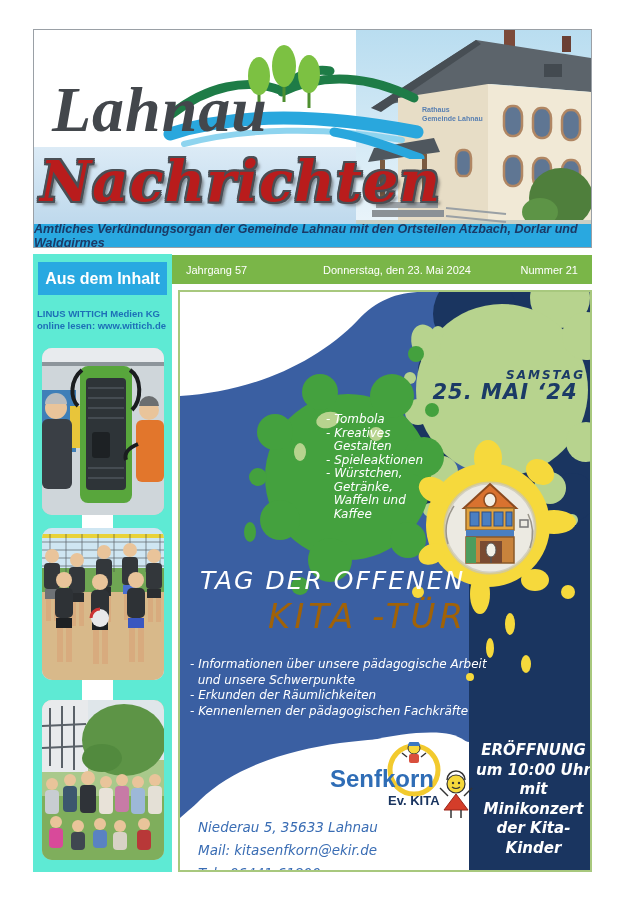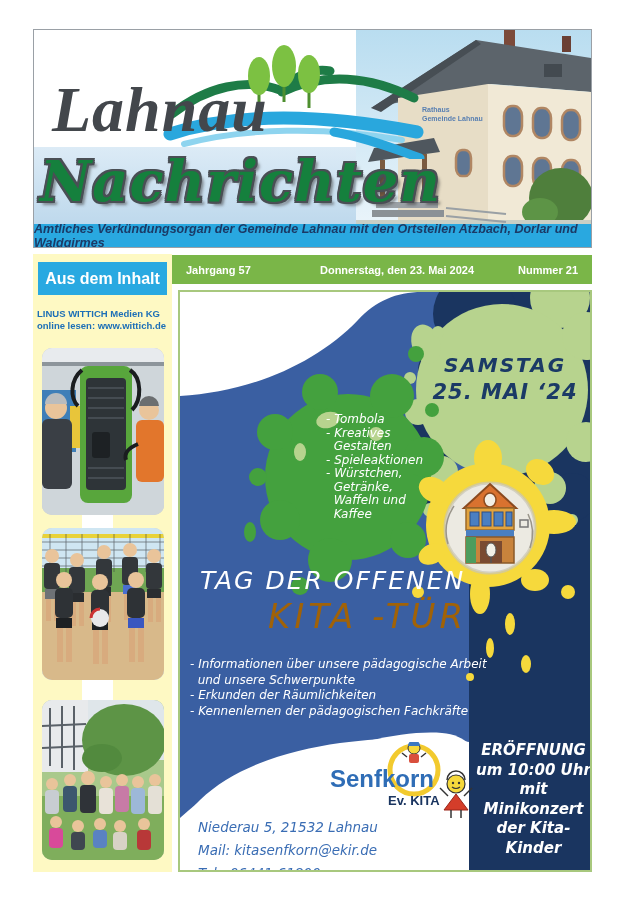--- a/index.html
+++ b/index.html
@@ -10,54 +10,54 @@
   
   .masthead{left:33px;top:29px;width:559px;height:219px;border:1px solid #9aa0a6;
             background:#fff;overflow:hidden;box-sizing:border-box;}
   .mh-band{left:0;top:117px;width:332px;height:80px;
            background:linear-gradient(#dcebf6,#bdd8ec);}
   .mh-photo{right:0;top:0;width:235px;height:197px;}
   .mh-logo{left:128px;top:4px;width:270px;height:125px;}
   .mh-title1{left:18px;top:48px;font-family:"Liberation Serif",serif;font-style:italic;
              font-weight:bold;font-size:64px;line-height:64px;color:#43474c;letter-spacing:1px;}
   .mh-title2{left:6px;top:120px;font-family:"DejaVu Serif",serif;font-style:italic;
-             font-weight:bold;font-size:56px;line-height:62px;color:#15803d;letter-spacing:1px;
+             font-weight:bold;font-size:56px;line-height:62px;color:#b91c1c;letter-spacing:1px;
              text-shadow:-2px 0 #4a4f55,2px 0 #4a4f55,0 -2px #4a4f55,0 2px #4a4f55,
                          -2px -2px #4a4f55,2px 2px #4a4f55,-2px 2px #4a4f55,2px -2px #4a4f55,
                          4px 4px 3px rgba(60,60,60,.55);}
   .mh-cyan{left:0;bottom:0;width:100%;height:23px;background:#29a8e0;
            display:flex;align-items:center;justify-content:center;}
   .mh-tagline{font-style:italic;font-weight:bold;font-size:12.5px;color:#1b3a66;}
   .mh-sign{left:388px;top:75px;width:90px;color:#3f6fae;font-size:7px;font-weight:bold;
            line-height:9px;opacity:.85;}
 
   
   .issuebar{left:172px;top:255px;width:420px;height:29px;background:#7ab648;
-            display:flex;align-items:center;color:#fff;font-weight:bold;font-size:11px;}
+            display:flex;align-items:center;color:#fff;font-weight:normal;font-size:11px;}
   .issuebar .vol{margin-left:14px;width:120px;}
   .issuebar .dat{flex:1;text-align:center;}
   .issuebar .num{margin-right:14px;width:90px;text-align:right;}
 
   
-  .sidebar{left:33px;top:254px;width:139px;height:618px;background:#fef9c3;}
+  .sidebar{left:33px;top:254px;width:139px;height:618px;background:#5eead4;}
   .inhalt{left:5px;top:8px;width:129px;height:33px;background:#29a9e1;color:#fff;
           font-weight:bold;font-size:16px;display:flex;align-items:center;justify-content:center;}
   .publisher{left:4px;top:54px;color:#1d6fb7;font-weight:bold;font-size:9.5px;line-height:11.5px;}
   .wstrip{left:49px;width:31px;background:#fff;}
   .photo{left:9px;width:122px;border-radius:10px;overflow:hidden;background:#ccc;}
   .photo svg{display:block;}
 
   
   .poster{left:178px;top:290px;width:414px;height:582px;border:2px solid #a8c87e;
           background:#fff;box-sizing:border-box;overflow:hidden;}
   .poster-svg{left:0;top:0;width:410px;height:578px;}
   .hand{font-family:"DejaVu Sans",sans-serif;font-style:italic;}
   .pre{white-space:pre;}
-  .p-weekday{left:245px;top:61px;width:160px;text-align:center;color:#1b3a66;
-             font-size:20px;letter-spacing:2px;font-weight:bold;}
+  .p-weekday{left:245px;top:76px;width:160px;text-align:right;color:#1b3a66;
+             font-size:12px;letter-spacing:2px;font-weight:bold;}
   .p-date{left:237px;top:88px;width:176px;text-align:center;color:#1b3a66;
           font-size:21px;font-weight:bold;letter-spacing:1px;}
   .p-time{left:240px;top:121px;width:170px;text-align:center;color:#1b3a66;font-size:13px;}
   .p-activities{left:146px;top:121px;color:#fff;font-size:12px;line-height:13.5px;}
   .p-title1{left:20px;top:274px;color:#fff;font-size:25px;letter-spacing:2px;}
   .p-title2{left:88px;top:304px;color:#a16207;font-size:34px;letter-spacing:4px;}
   .p-info{left:10px;top:365px;color:#fff;font-size:12px;line-height:15.5px;}
   .p-opening{left:293px;top:449px;width:121px;text-align:center;color:#fff;
              font-size:15px;line-height:19.5px;font-weight:bold;}
   .p-logo{left:148px;top:450px;width:150px;height:85px;}
@@ -499,19 +499,19 @@
         <line x1="120" y1="54" x2="112" y2="46" stroke="#333" stroke-width="1.5"></line>
         <line x1="136" y1="54" x2="144" y2="46" stroke="#333" stroke-width="1.5"></line>
         <line x1="123" y1="68" x2="123" y2="76" stroke="#333" stroke-width="1.5"></line>
         <line x1="133" y1="68" x2="133" y2="76" stroke="#333" stroke-width="1.5"></line>
       </g>
       <text x="2" y="45" font-family="Liberation Sans, sans-serif" font-weight="bold" font-size="24" fill="#2f6db6">Senfkorn</text>
       <text x="60" y="63" font-family="Liberation Sans, sans-serif" font-weight="bold" font-size="13" fill="#1a3560">Ev. KITA</text>
     </svg>
 
     <div class="abs hand p-contact">
-      <div>Niederau 5, 21532 Lahnau</div>
+      <div>Niederau 5, 35633 Lahnau</div>
       <div>Mail: kitasenfkorn@ekir.de</div>
       <div>Tel.: 06441-61800</div>
     </div>
   </div>
 
 </div>
 
 </body></html>

